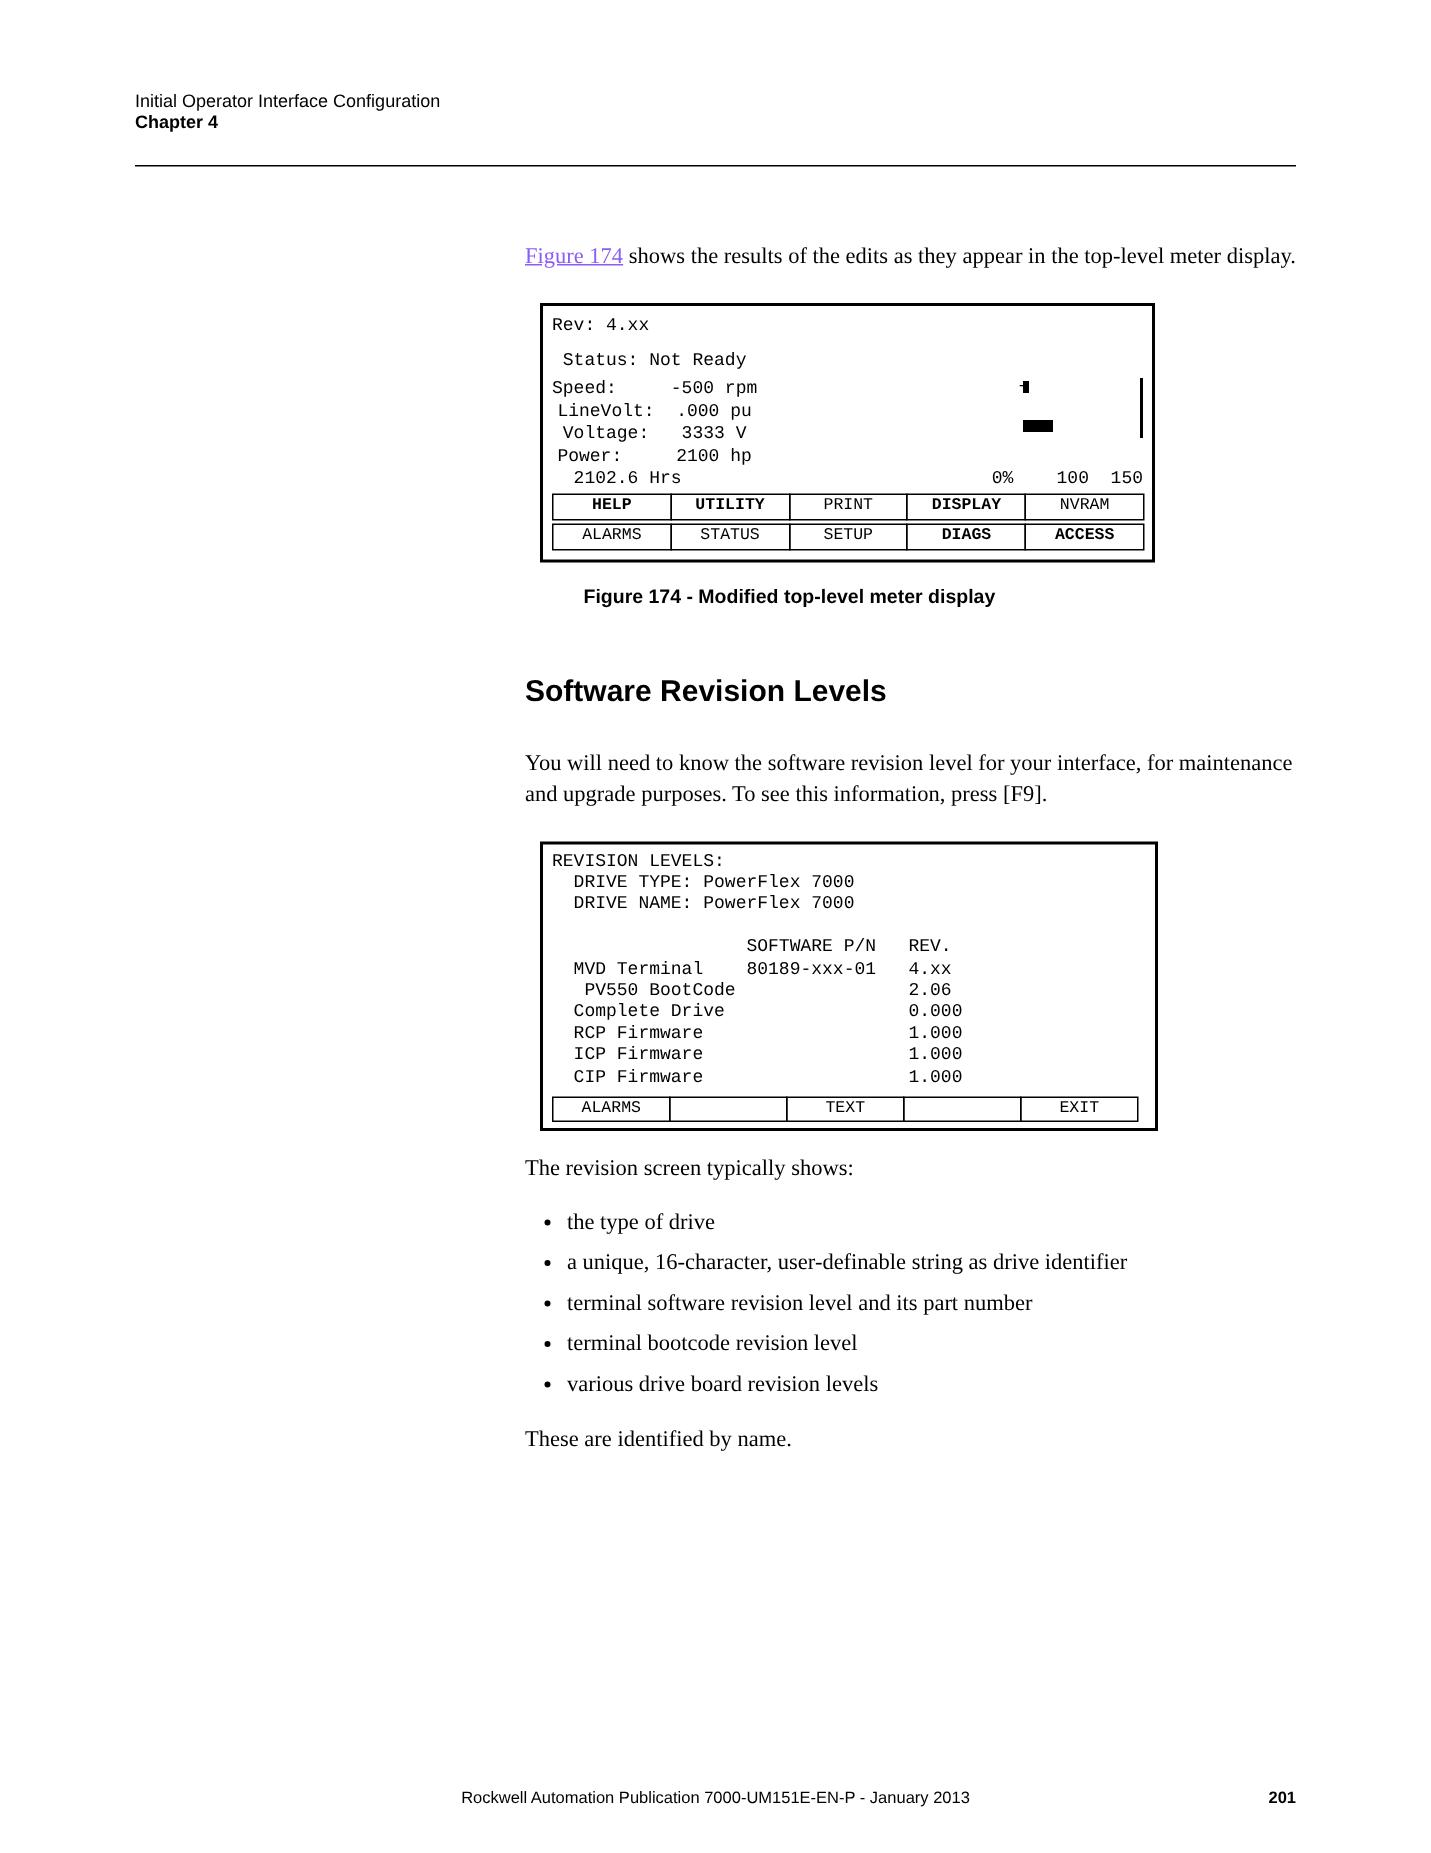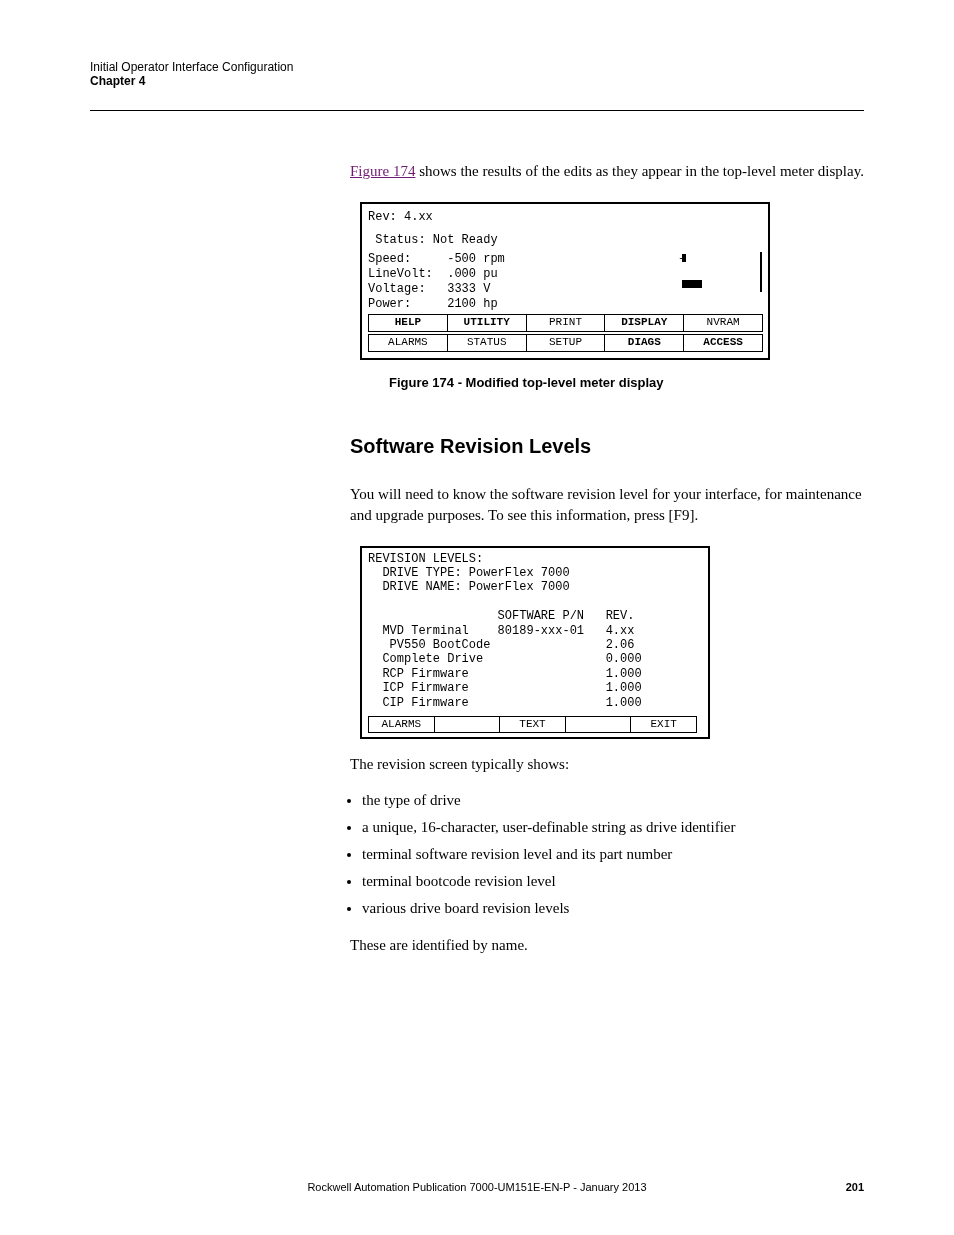--- a/index.html
+++ b/index.html
@@ -32,21 +32,21 @@
   .header-right {
     font-family: Arial, sans-serif;
     font-weight: bold;
   }
   .content {
     margin-left: 260px;
     font-size: 15px;
     line-height: 1.4;
   }
   .content a.figref {
-    color: #701a75;
+    color: #8b5cf6;
     text-decoration: underline;
   }
   .lcd-figure {
     border: 2px solid #000;
     width: 410px;
     margin: 20px 0 10px 10px;
     padding: 6px 6px 6px 6px;
     font-family: "Courier New", monospace;
     font-size: 12px;
     line-height: 1.25;
@@ -92,44 +92,44 @@
     margin: 14px 0 40px 0;
     padding-left: 39px;
   }
   h2.section {
     font-family: Arial, sans-serif;
     font-weight: bold;
     font-size: 20px;
     margin: 0 0 24px 0;
   }
   ul.bullets {
-    margin: 6px 0 0 12px;
+    margin: 6px 0 0 28px;
     padding: 0;
   }
   ul.bullets li {
     margin-bottom: 6px;
     font-size: 15px;
   }
   .footer {
     position: absolute;
-    bottom: 42px;
+    bottom: 30px;
     left: 0;
     width: 100%;
     text-align: center;
     font-family: Arial, sans-serif;
     font-size: 11px;
   }
   .footer .pageno {
     position: absolute;
     right: 90px;
     font-weight: bold;
   }
   .rev-screen {
     border: 2px solid #000;
-    width: 350px;
+    width: 412px;
     margin: 20px 0 14px 10px;
     font-family: "Courier New", monospace;
     font-size: 12px;
     line-height: 1.2;
     box-sizing: border-box;
     padding: 4px 12px 4px 6px;
   }
   .rev-screen pre {
     margin: 0;
     font-family: inherit;
@@ -147,20 +147,21 @@
     padding:1px 0;
     margin-right:-1px;
   }
   .meters-block{
     display:flex;
     justify-content: space-between;
     align-items:flex-start;
   }
   .meters-left{
     white-space:pre;
+    text-align:center;
   }
 </style>
 </head>
 <body>
 
 <div class="page">
 
   <div class="header">
     <span class="header-left">Initial Operator Interface Configuration</span>
     <span class="header-right">Chapter 4</span>
@@ -184,20 +185,24 @@
 Voltage:   3333 V
 Power:     2100 hp</div>
         <div class="lcd-bars">
           <span style="position:absolute;top:0;left:56px;font-size:11px;">-</span>
           <div class="bar-neg"></div>
           <div class="bar-pos"></div>
           <div class="scale-mark-right"></div>
         </div>
       </div>
 
+      <div class="lcd-row">
+        <span>&nbsp;&nbsp;<span>2102.6 Hrs</span></span>
+        <span><span>0%</span>&nbsp;&nbsp;&nbsp;&nbsp;<span>100</span>&nbsp;&nbsp;<span>150</span></span>
+      </div>
 
       <div class="fn-row" id="fk1">
           <div class="cell bold">HELP</div>
           <div class="cell bold">UTILITY</div>
           <div class="cell">PRINT</div>
           <div class="cell bold">DISPLAY</div>
           <div class="cell">NVRAM</div>
         </div>
       <div class="fn-row" id="fk2">
           <div class="cell">ALARMS</div>

